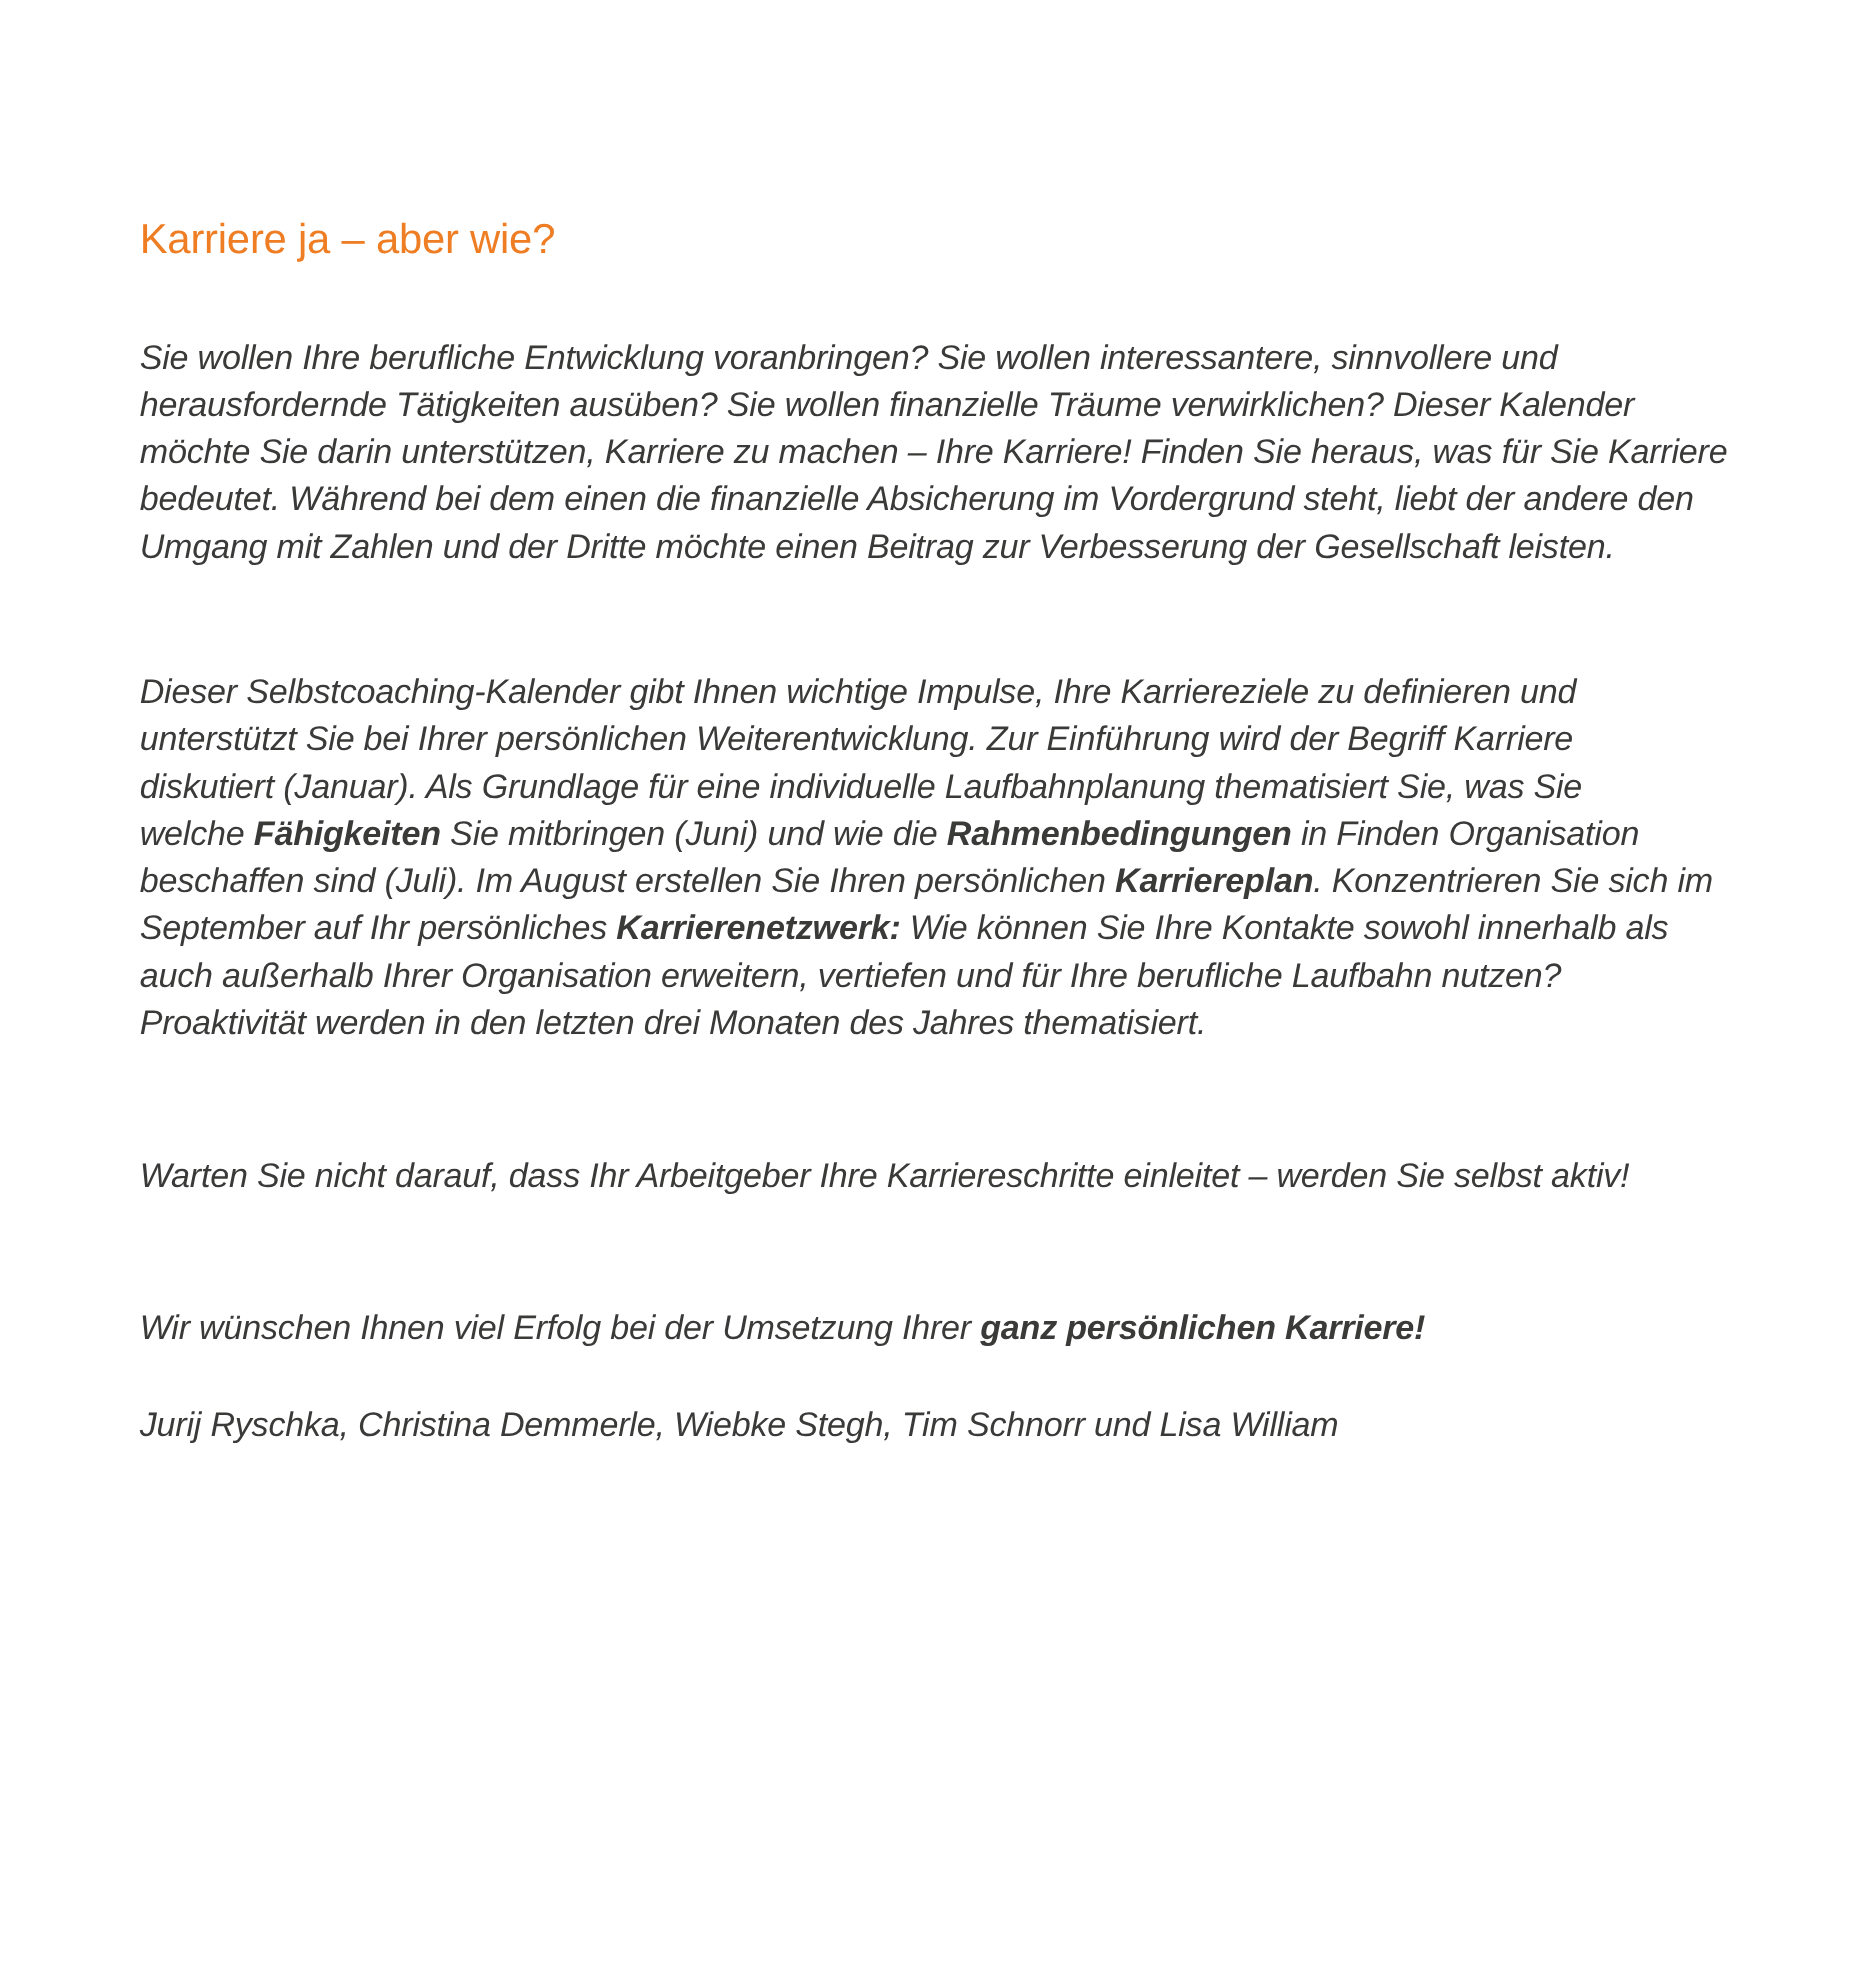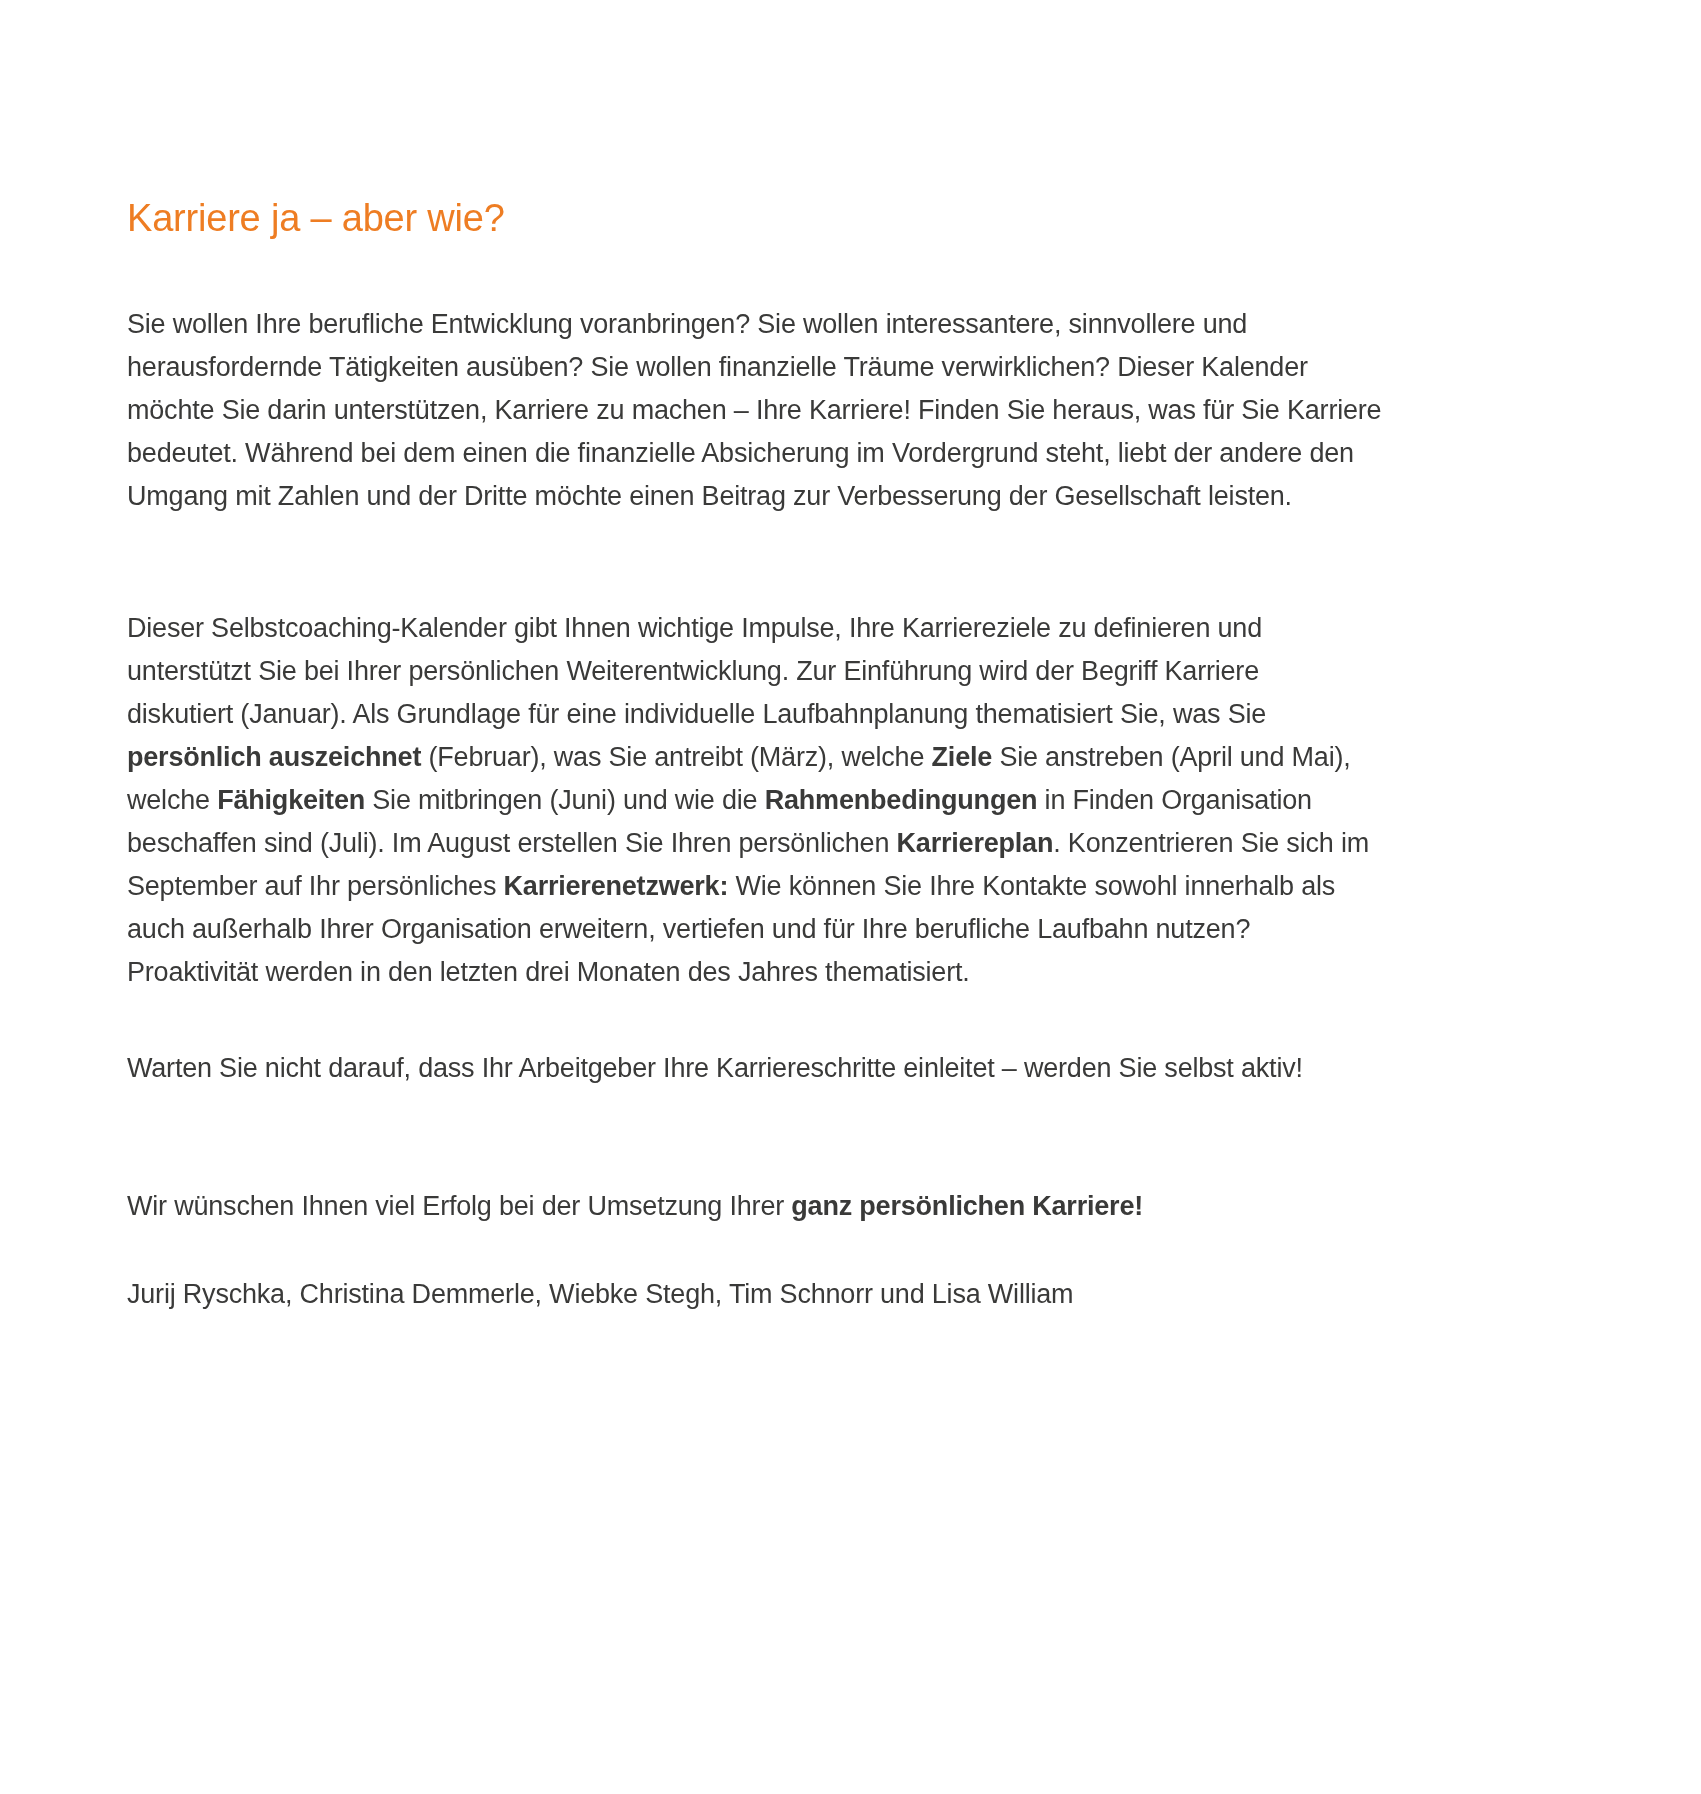--- a/index.html
+++ b/index.html
@@ -28,23 +28,24 @@
     line-height:44px;
     font-weight:normal;
     color:var(--title-color);
     letter-spacing:-0.2px;
     white-space:pre;
   }
   .paragraph{
     position:absolute;
     left:127px;
     color:var(--body-color);
-    font-size:27px;
+    font-size:31px;
     line-height:43px;
     letter-spacing:-0.2px;
+    font-style:italic;
   }
   .paragraph .line{
     white-space:pre;
   }
   .paragraph strong{
     font-weight:700;
   }
   .p-intro{top:303px;}
   .p-overview{top:567px;margin-top:40px;}
   .p-callto{top:1047px;text-align:center;}
@@ -63,21 +64,20 @@
       <div class="line"><span>herausfordernde Tätigkeiten ausüben? Sie wollen finanzielle Träume verwirklichen? Dieser Kalender</span></div>
       <div class="line"><span>möchte Sie darin unterstützen, Karriere zu machen – Ihre Karriere! Finden Sie heraus, was für Sie Karriere</span></div>
       <div class="line"><span>bedeutet. Während bei dem einen die finanzielle Absicherung im Vordergrund steht, liebt der andere den</span></div>
       <div class="line"><span>Umgang mit Zahlen und der Dritte möchte einen Beitrag zur Verbesserung der Gesellschaft leisten.</span></div>
     </div>
 
   <div class="paragraph p-overview">
       <div class="line"><span>Dieser Selbstcoaching-Kalender gibt Ihnen wichtige Impulse, Ihre Karriereziele zu definieren und</span></div>
       <div class="line"><span>unterstützt Sie bei Ihrer persönlichen Weiterentwicklung. Zur Einführung wird der Begriff Karriere</span></div>
       <div class="line"><span>diskutiert (Januar). Als Grundlage für eine individuelle Laufbahnplanung thematisiert Sie, was Sie</span></div>
-      <div class="line"><strong>persönlich auszeichnet</strong><span> (Februar), was Sie antreibt (März), welche </span><strong>Ziele</strong><span> Sie anstreben (April und Mai),</span></div>
       <div class="line"><span>welche </span><strong>Fähigkeiten</strong><span> Sie mitbringen (Juni) und wie die </span><strong>Rahmenbedingungen</strong><span> in Finden Organisation</span></div>
       <div class="line"><span>beschaffen sind (Juli). Im August erstellen Sie Ihren persönlichen </span><strong>Karriereplan</strong><span>. Konzentrieren Sie sich im</span></div>
       <div class="line"><span>September auf Ihr persönliches </span><strong>Karrierenetzwerk:</strong><span> Wie können Sie Ihre Kontakte sowohl innerhalb als</span></div>
       <div class="line"><span>auch außerhalb Ihrer Organisation erweitern, vertiefen und für Ihre berufliche Laufbahn nutzen?</span></div>
       <div class="line"><span>Proaktivität werden in den letzten drei Monaten des Jahres thematisiert.</span></div>
     </div>
 
   <div class="paragraph p-callto">
       <div class="line"><span>Warten Sie nicht darauf, dass Ihr Arbeitgeber Ihre Karriereschritte einleitet – werden Sie selbst aktiv!</span></div>
     </div>

